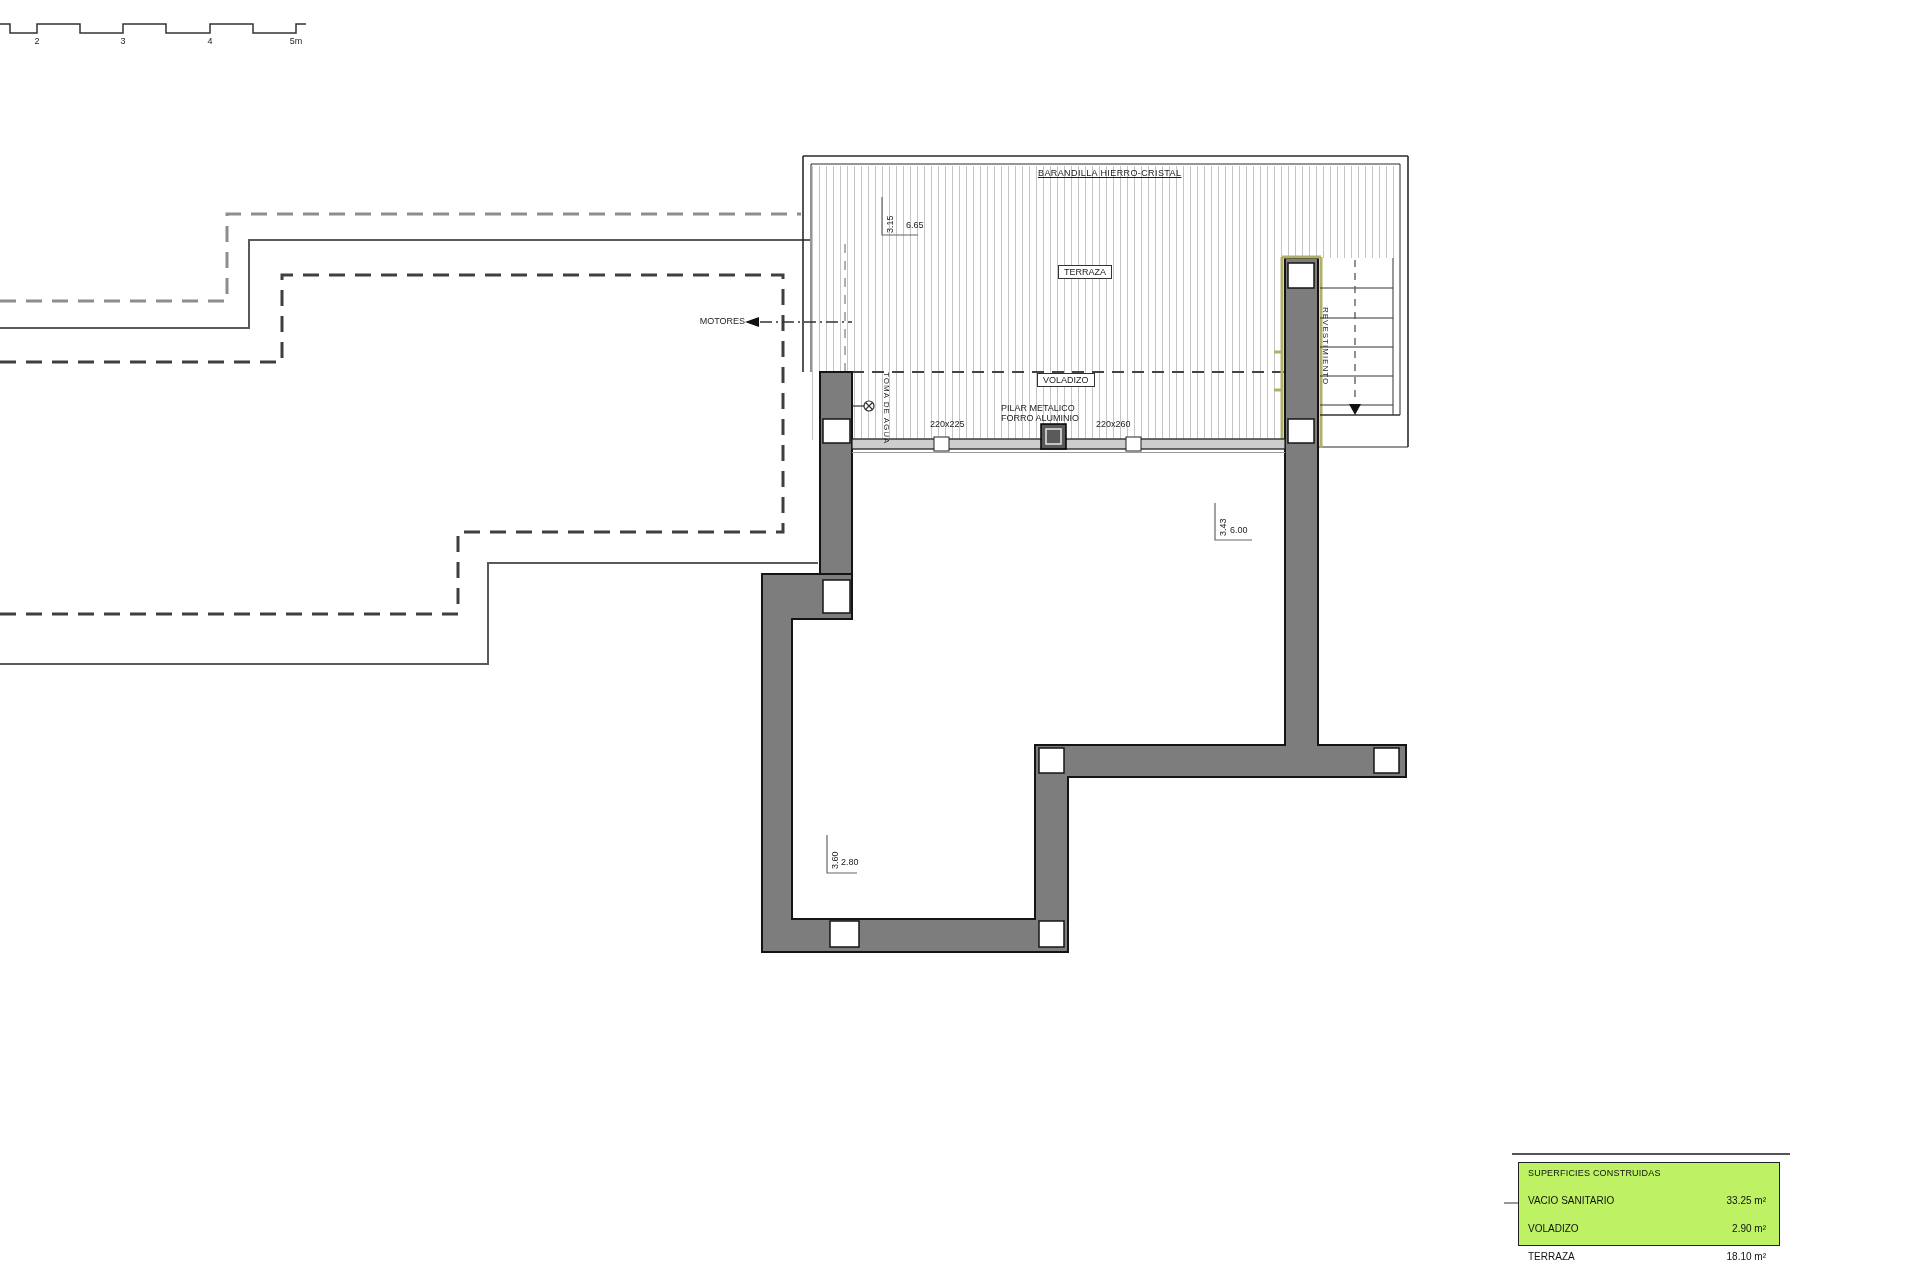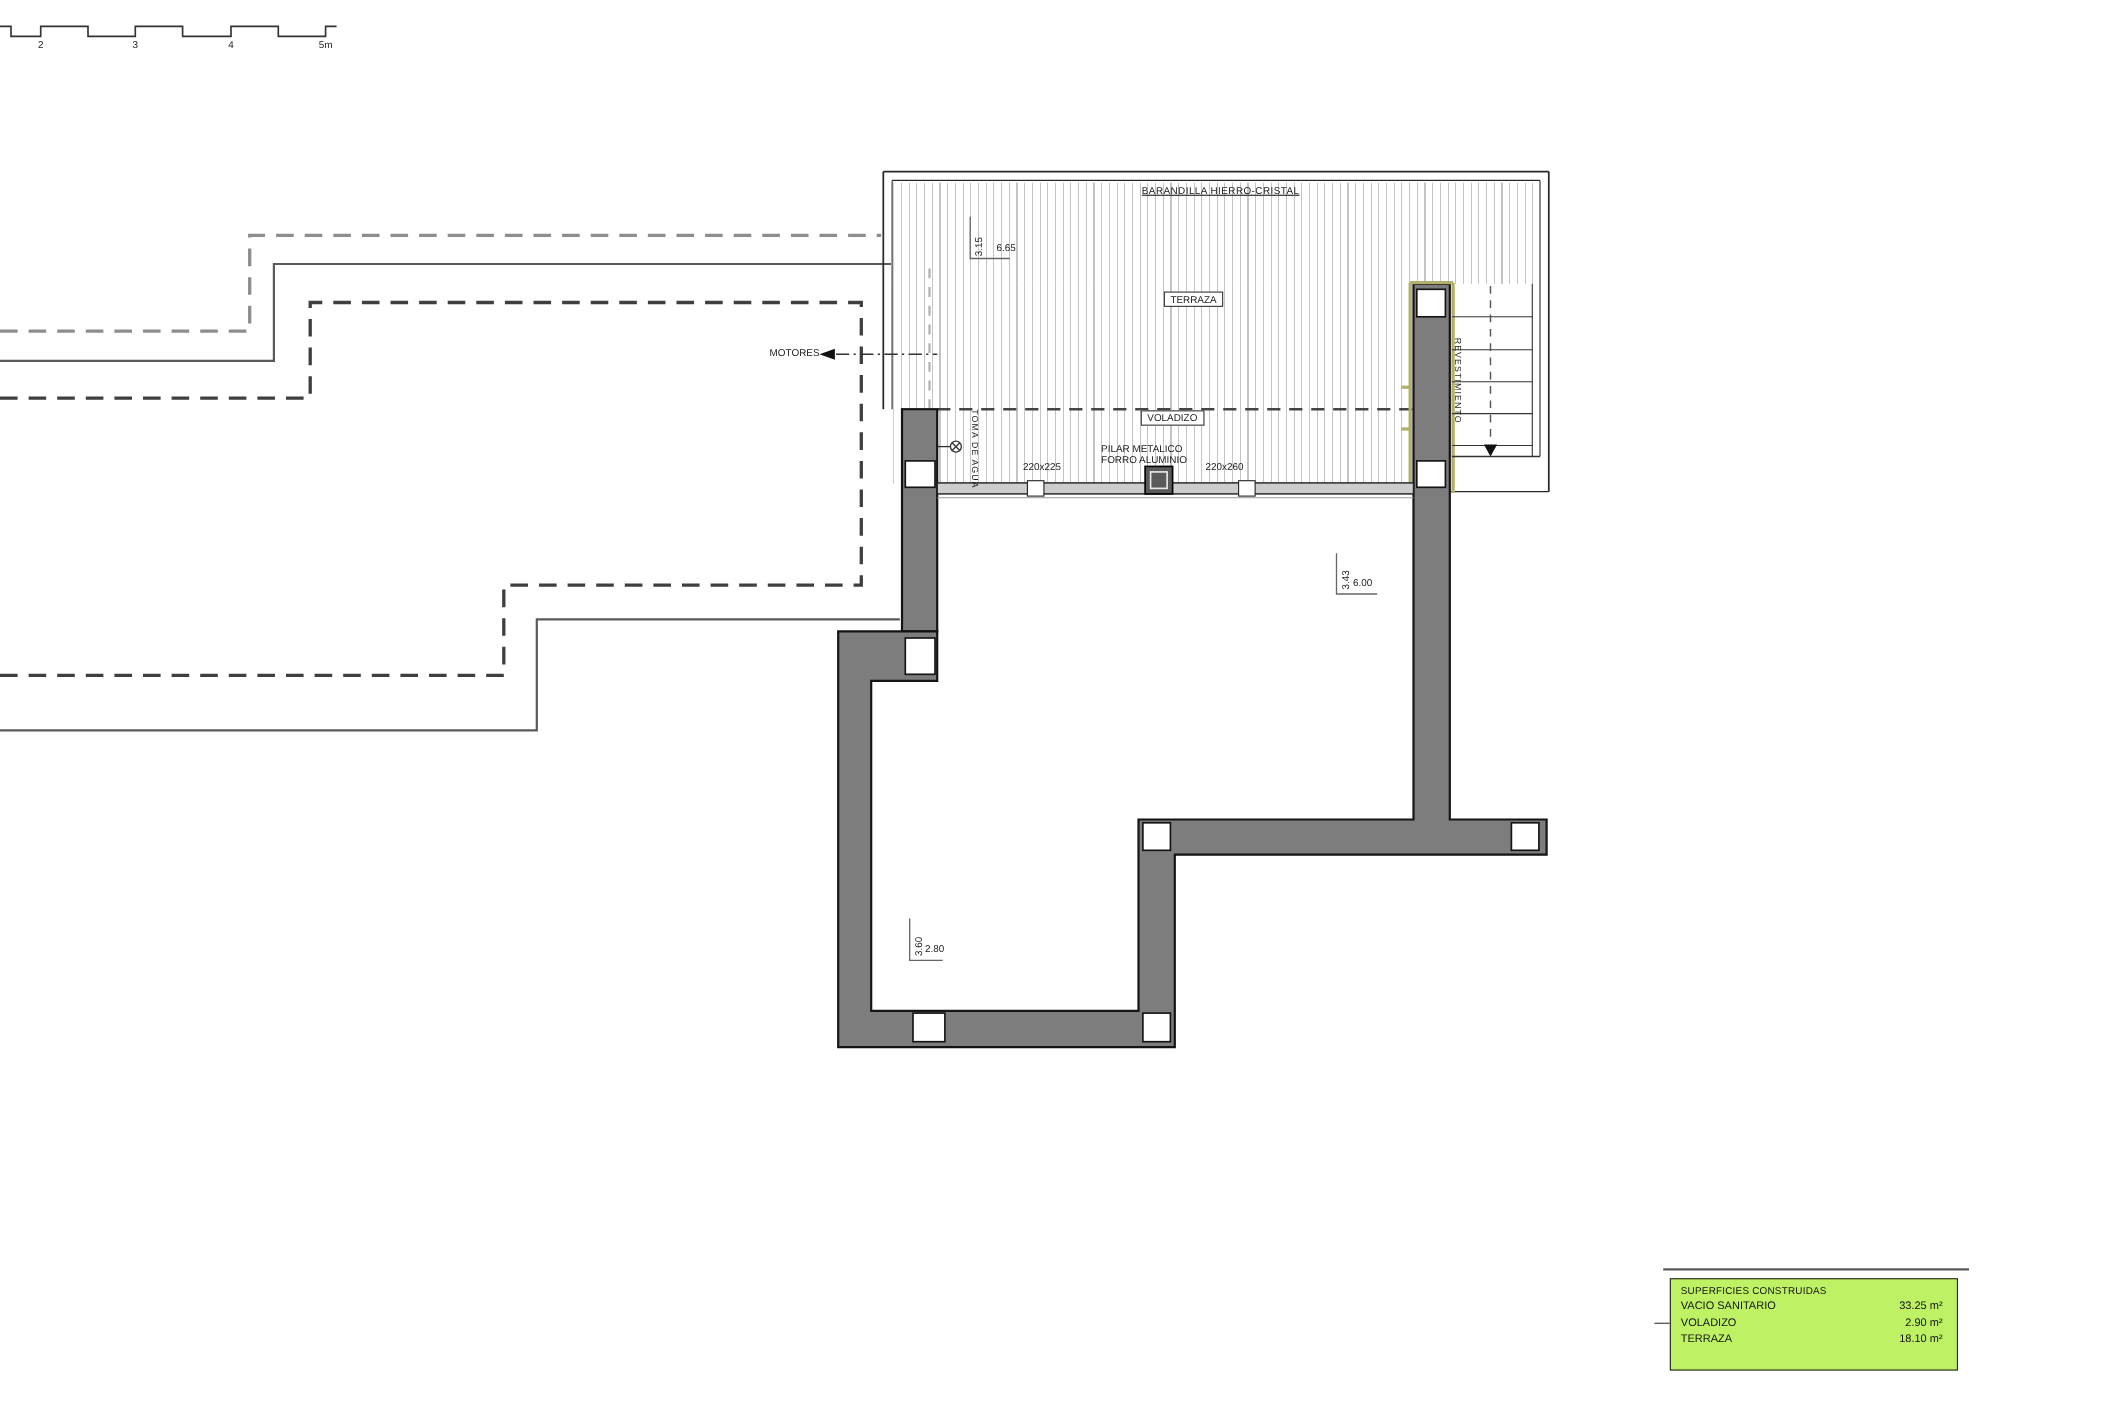--- a/index.html
+++ b/index.html
@@ -14,21 +14,21 @@
   .vert{writing-mode:vertical-rl;text-orientation:mixed;letter-spacing:1px;}
   .rot{transform:rotate(-90deg);transform-origin:0 0;}
   .ctr{transform:translateX(-50%);}
   .ctrbox{}
   
   .tbl-toprule{position:absolute;left:1512px;top:1153px;width:278px;height:0;
                border-top:2.5px solid #555;z-index:3;}
   .tbl{position:absolute;left:1518px;top:1162px;width:262px;height:84px;
        border:1.5px solid #222;background:#bef264;z-index:3;box-sizing:border-box;}
   .tbl-header{margin:5px 0 1px 9px;font-size:9px;color:#111;letter-spacing:0.2px;}
-  .tbl-row{display:flex;justify-content:space-between;margin:4px 13px 0 9px;
+  .tbl-row{display:flex;justify-content:space-between;margin:17px 13px 0 9px;
            font-size:10px;color:#111;line-height:11px;}
   .motores{width:52px;text-align:right;}
 </style>
 </head>
 <body>
 
 <div class="stage">
 
   <div class="hatch" style="left:812px;top:166px;width:588px;height:92px;"></div>
   <div class="hatch" style="left:812px;top:258px;width:473px;height:182px;"></div>

